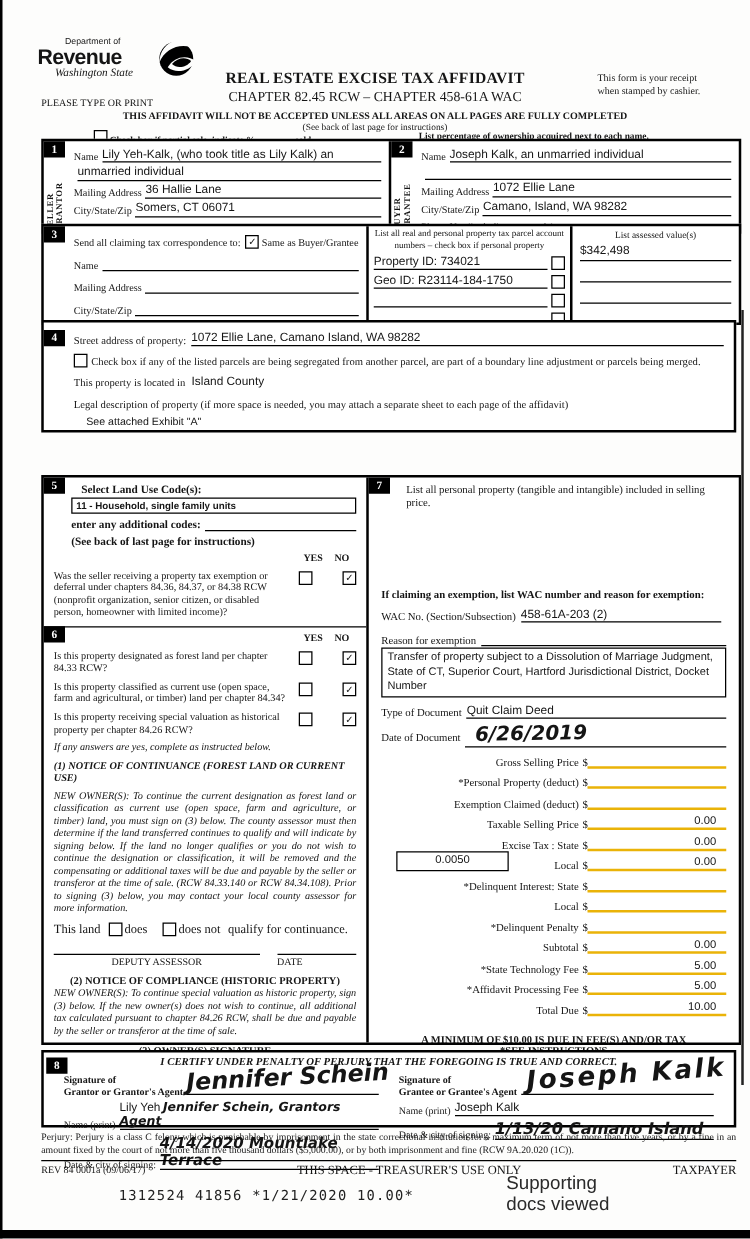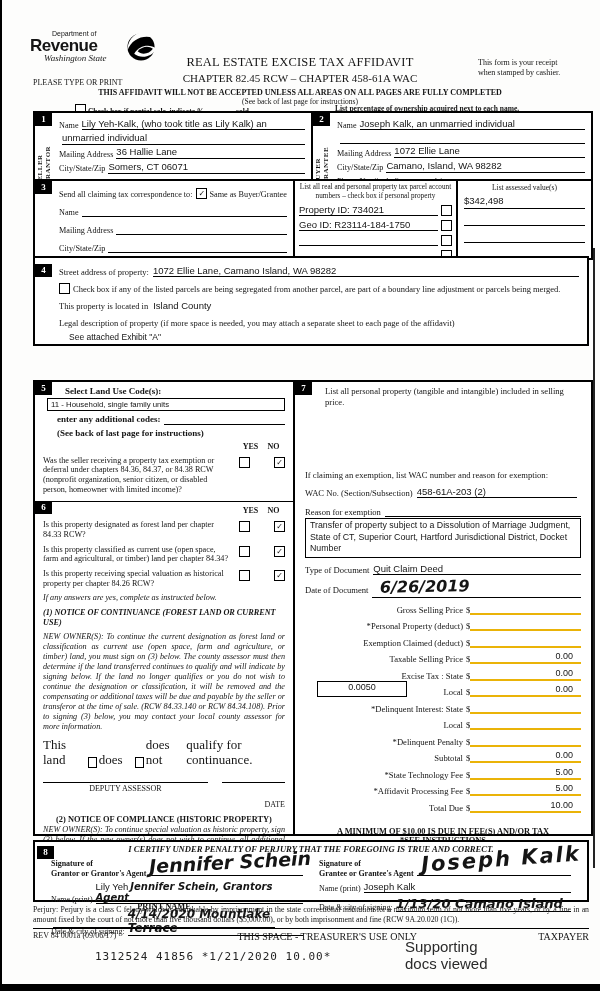--- a/index.html
+++ b/index.html
@@ -11,21 +11,21 @@
   .scan-bottom{position:absolute;left:0;top:984px;width:600px;height:7px;background:#000;}
   .scan-right{position:absolute;left:593px;top:248px;width:2px;height:620px;background:#222;}
 
   
   .logo{left:30px;top:30px;display:flex;align-items:flex-start;gap:16px;}
   .logo-text{line-height:1;}
   .logo-dept{font-family:"Liberation Sans",sans-serif;font-size:7px;margin-left:22px;}
   .logo-rev{font-family:"Liberation Sans",sans-serif;font-weight:bold;font-size:17px;letter-spacing:-0.5px;}
   .logo-state{font-family:"Liberation Serif",serif;font-style:italic;font-size:9px;margin-left:14px;}
   .title-block{left:120px;top:55px;width:360px;text-align:center;}
-  .main-title{font-size:12.5px;font-weight:normal;letter-spacing:.2px;}
+  .main-title{font-size:12.5px;font-weight:bold;letter-spacing:.2px;}
   .sub-title{font-size:11px;margin-top:2px;}
   .receipt-note{left:478px;top:58px;width:110px;font-size:8px;line-height:1.3;}
   .please-type{left:33px;top:78px;font-size:8px;}
   .notice-line{left:0;top:88px;width:600px;text-align:center;font-size:8px;font-weight:bold;}
   .seeback-top{left:0;top:97px;width:600px;text-align:center;font-size:7.5px;}
   .presale{left:75px;top:104px;font-size:7.5px;font-weight:bold;}
   .ownership-note{left:335px;top:104px;font-size:7.5px;font-weight:bold;}
 
   
   .num{display:inline-block;background:#000;color:#fff;font-weight:bold;font-size:9px;
@@ -272,21 +272,21 @@
       </div>
     <div class="s4line val" style="margin-top:4px;margin-left:10px;">
         <span>See attached Exhibit "A"</span>
       </div>
   </div>
 
   <div class="abs box cols">
     <div class="lcol">
       <span class="num numtag">5</span>
       <div style="margin-left:22px;font-size:9px;font-weight:bold;">Select Land Use Code(s):</div>
-      <div class="codebox" style="margin-left:4px;">11 - Household, single family units</div>
+      <div class="codebox" style="margin-left:14px;font-weight:bold;">11 - Household, single family units</div>
       <div class="frow" style="margin-left:14px;">
           <span style="font-size:9px;font-weight:bold;">enter any additional codes:</span>
         <span class="uline"></span>
         </div>
       <div style="margin-left:14px;font-size:9px;font-weight:bold;margin-top:3px;">(See back of last page for instructions)</div>
       <div class="yesno">
         <span>YES</span>
         <span>NO</span>
       </div>
       <div class="q">
@@ -320,48 +320,48 @@
       <div class="q">
         <span class="qtext">Is this property receiving special valuation as historical property per chapter 84.26 RCW?</span>
         <span class="qboxes">
           <span class="cb"></span>
           <span class="cb">✓</span>
         </span>
       </div>
       <div class="para">If any answers are yes, complete as instructed below.</div>
       <div class="para" style="font-weight:bold;margin-top:5px;text-align:left;">(1) NOTICE OF CONTINUANCE  (FOREST LAND OR CURRENT USE)</div>
       <div class="para">NEW OWNER(S): To continue the current designation as forest land or classification as current use (open space, farm and agriculture, or timber) land, you must sign on (3) below. The county assessor must then determine if the land transferred continues to qualify and will indicate by signing below. If the land no longer qualifies or you do not wish to continue the designation or classification, it will be removed and the compensating or additional taxes will be due and payable by the seller or transferor at the time of sale. (RCW 84.33.140 or RCW 84.34.108). Prior to signing (3) below, you may contact your local county assessor for more information.</div>
-      <div class="frow" style="font-size:13px;margin-top:6px;align-items:flex-end;">
+      <div class="frow" style="font-size:10px;margin-top:6px;align-items:flex-end;">
         <span>This land</span>
         <span class="cb" style="margin:0 2px 0 6px;"></span>
         <span>does</span>
         <span class="cb" style="margin:0 2px 0 12px;"></span>
         <span>does not</span>
         <span style="margin-left:6px;">qualify for continuance.</span>
       </div>
       <div style="display:flex;margin-top:14px;">
         <div style="flex:2.6;border-top:1px solid #000;text-align:center;font-size:8px;padding-top:1px;">
           <span>DEPUTY ASSESSOR</span></div>
         <div style="width:14px;"></div>
-        <div style="flex:1;border-top:1px solid #000;text-align:right;font-size:8px;padding-top:17px;">
+        <div style="flex:1;border-top:1px solid #000;text-align:left;font-size:8px;padding-top:1px;">
           <span>DATE</span></div>
       </div>
       <div class="ctitle">(2) NOTICE OF COMPLIANCE (HISTORIC PROPERTY)</div>
       <div class="para" style="margin-top:1px;">NEW OWNER(S): To continue special valuation as historic property, sign (3) below. If the new owner(s) does not wish to continue, all additional tax calculated pursuant to chapter 84.26 RCW, shall be due and payable by the seller or transferor at the time of sale.</div>
       <div class="ctitle">(3) OWNER(S) SIGNATURE</div>
       <div style="border-bottom:1px solid #000;height:16px;margin:2px 10px 0 10px;"></div>
       <div style="text-align:center;font-size:8.4px;font-weight:bold;margin-top:3px;">PRINT NAME</div>
       <div style="border-bottom:1px solid #000;height:14px;margin:2px 10px 0 10px;"></div>
     </div>
 
     <div class="rcol">
       <span class="num numtag">7</span>
       <div style="margin-left:20px;font-size:8.6px;line-height:1.3;">List all  personal property (tangible and intangible) included in selling price.</div>
       <div style="height:62px;"></div>
-      <div style="font-size:8.6px;">If claiming an exemption, list WAC number and reason for exemption:</div>
+      <div style="font-size:8.6px;font-weight:bold;">If claiming an exemption, list WAC number and reason for exemption:</div>
       <div class="wline">
         <span>WAC No. (Section/Subsection)</span>
         <span class="uline val" style="max-width:160px;">458-61A-203 (2)</span>
       </div>
       <div class="wline" style="margin-top:7px;">
         <span>Reason for exemption</span>
         <span class="uline"></span>
       </div>
       <div class="reasonbox">Transfer of property subject to a Dissolution of Marriage Judgment, State of CT, Superior Court, Hartford Jurisdictional District, Docket Number</div>
       <div class="wline" style="margin-top:5px;">

